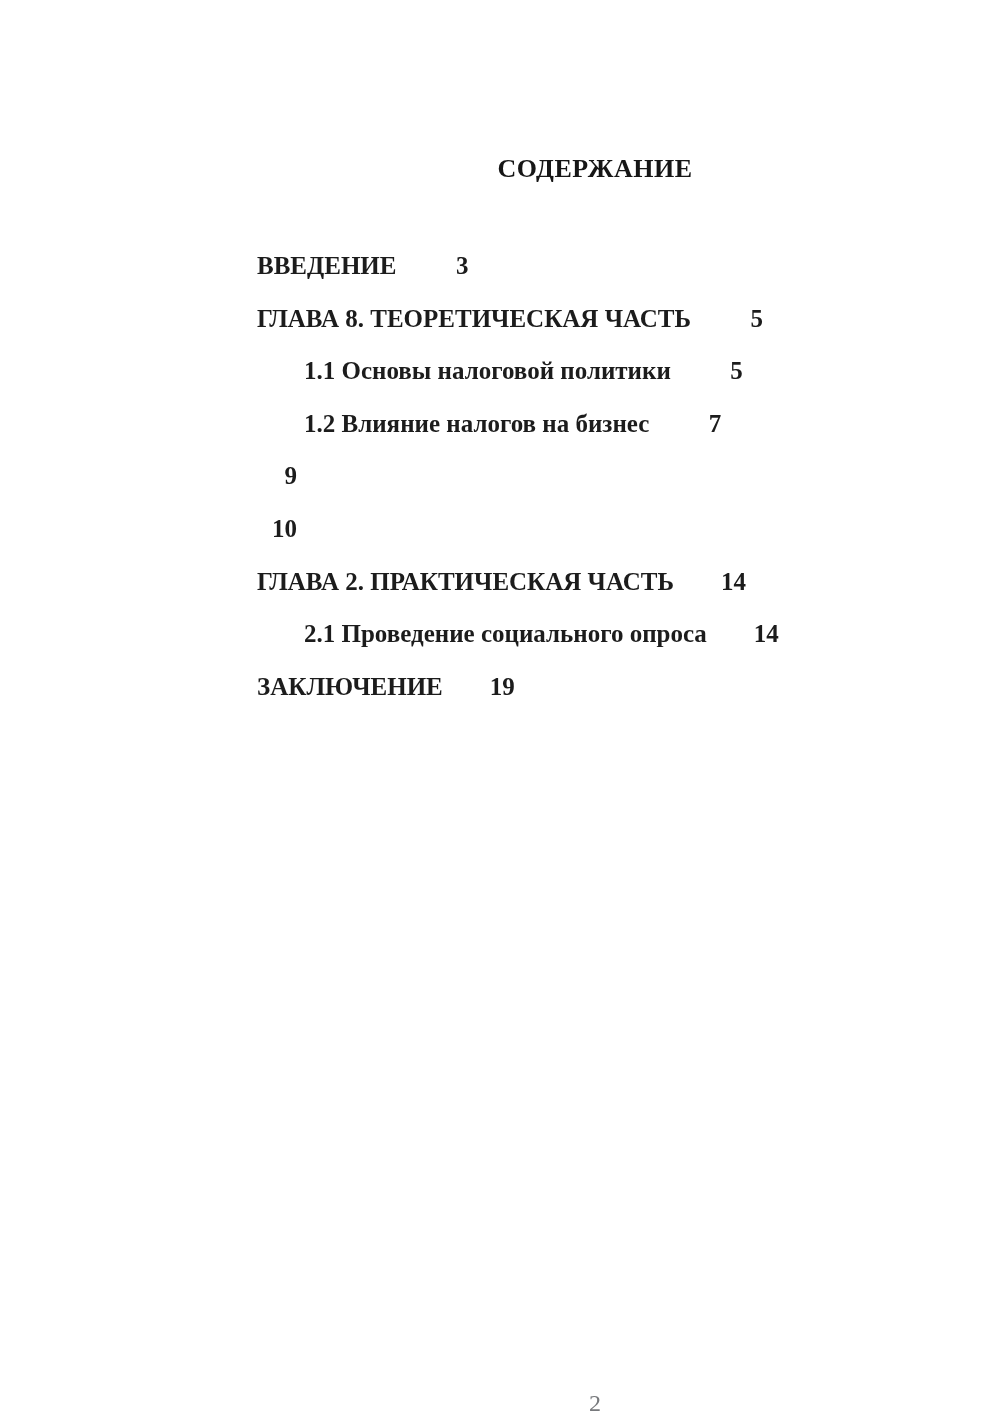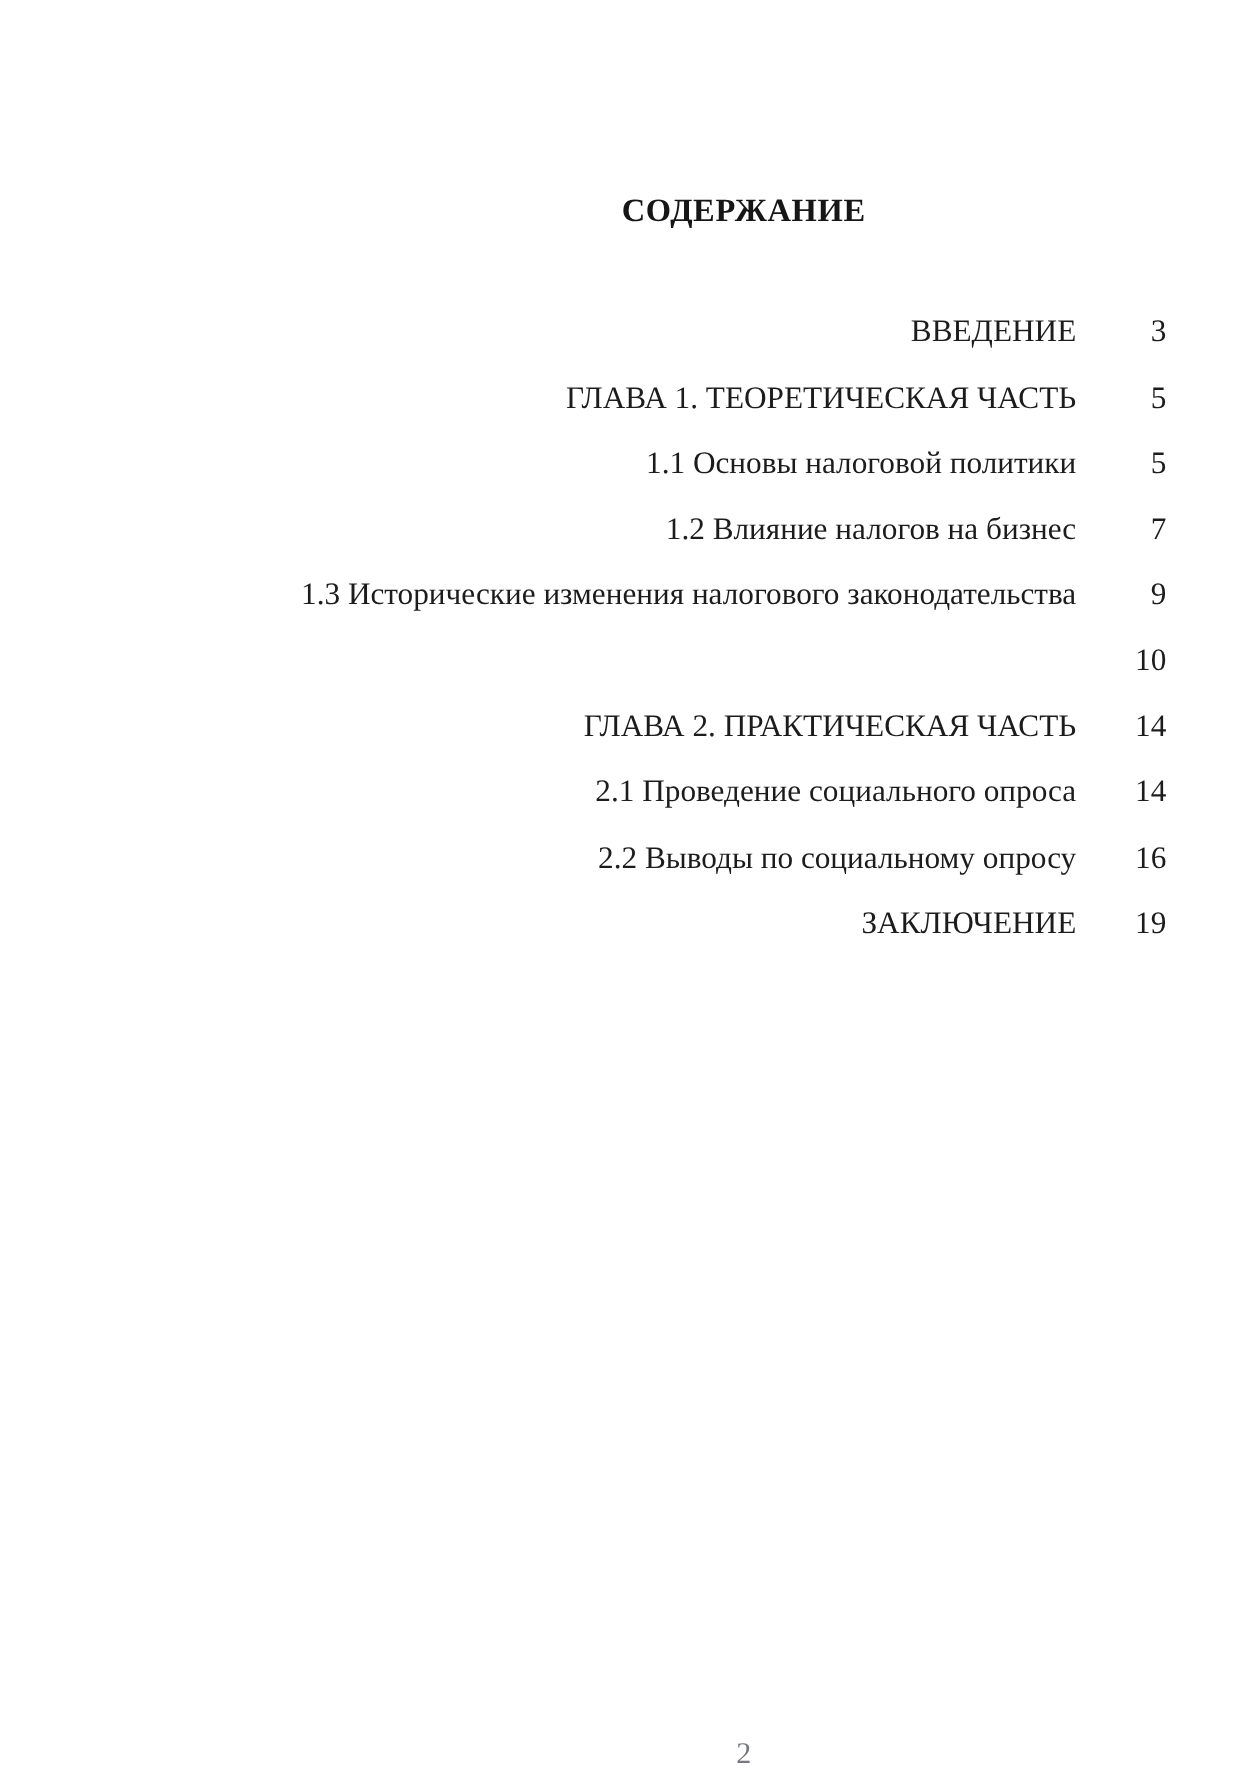--- a/index.html
+++ b/index.html
@@ -34,26 +34,27 @@
     letter-spacing: 0.5px;
     color: #161616;
   }
 
   .toc {
     margin-top: 48px;
   }
 
   .toc-row {
     display: flex;
-    justify-content: flex-end;
+    justify-content: flex-start;
     align-items: baseline;
     height: 36.6px;
     font-size: 25px;
     line-height: 36.6px;
     white-space: nowrap;
+    font-weight: bold;
   }
 
   .toc-row .toc-label {
     color: #1c1c1c;
   }
 
   .toc-row.indent .toc-label {
     padding-left: 47px;
   }
 
@@ -80,50 +81,45 @@
 <div class="page">
   <div class="content">
     <h1 class="doc-title">СОДЕРЖАНИЕ</h1>
 
     <div class="toc" id="toc-list">
         <div class="toc-row">
     <span class="toc-label">ВВЕДЕНИЕ</span>
     <span class="toc-page">3</span>
   </div>
         <div class="toc-row">
-    <span class="toc-label">ГЛАВА 1. ТЕОРЕТИЧЕСКАЯ ЧАСТЬ</span>
+    <span class="toc-label">ГЛАВА 8. ТЕОРЕТИЧЕСКАЯ ЧАСТЬ</span>
     <span class="toc-page">5</span>
   </div>
         <div class="toc-row indent">
     <span class="toc-label">1.1 Основы налоговой политики</span>
     <span class="toc-page">5</span>
   </div>
         <div class="toc-row indent">
     <span class="toc-label">1.2 Влияние налогов на бизнес</span>
     <span class="toc-page">7</span>
   </div>
         <div class="toc-row indent">
-    <span class="toc-label">1.3 Исторические изменения налогового законодательства</span>
     <span class="toc-page">9</span>
   </div>
         <div class="toc-row indent">
     <span class="toc-page">10</span>
   </div>
         <div class="toc-row">
     <span class="toc-label">ГЛАВА 2. ПРАКТИЧЕСКАЯ ЧАСТЬ</span>
     <span class="toc-page">14</span>
   </div>
         <div class="toc-row indent">
     <span class="toc-label">2.1 Проведение социального опроса</span>
     <span class="toc-page">14</span>
   </div>
-        <div class="toc-row indent">
-    <span class="toc-label">2.2 Выводы по социальному опросу</span>
-    <span class="toc-page">16</span>
-  </div>
         <div class="toc-row">
     <span class="toc-label">ЗАКЛЮЧЕНИЕ</span>
     <span class="toc-page">19</span>
   </div>
       </div>
   </div>
 
   <div class="footer">2</div>
 </div>
 

